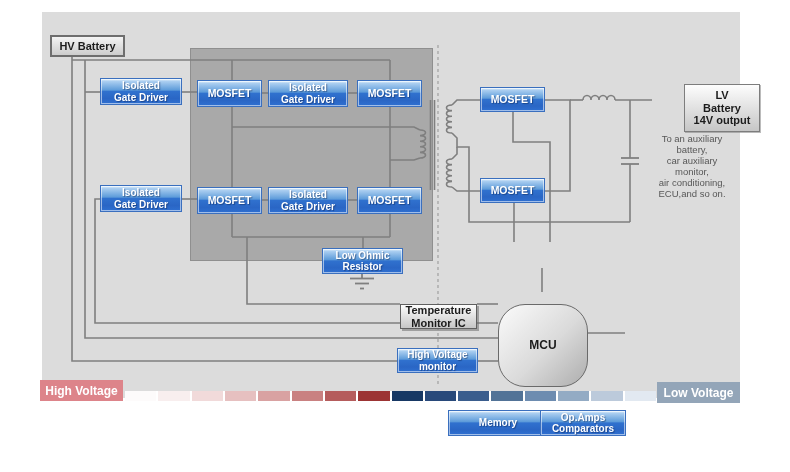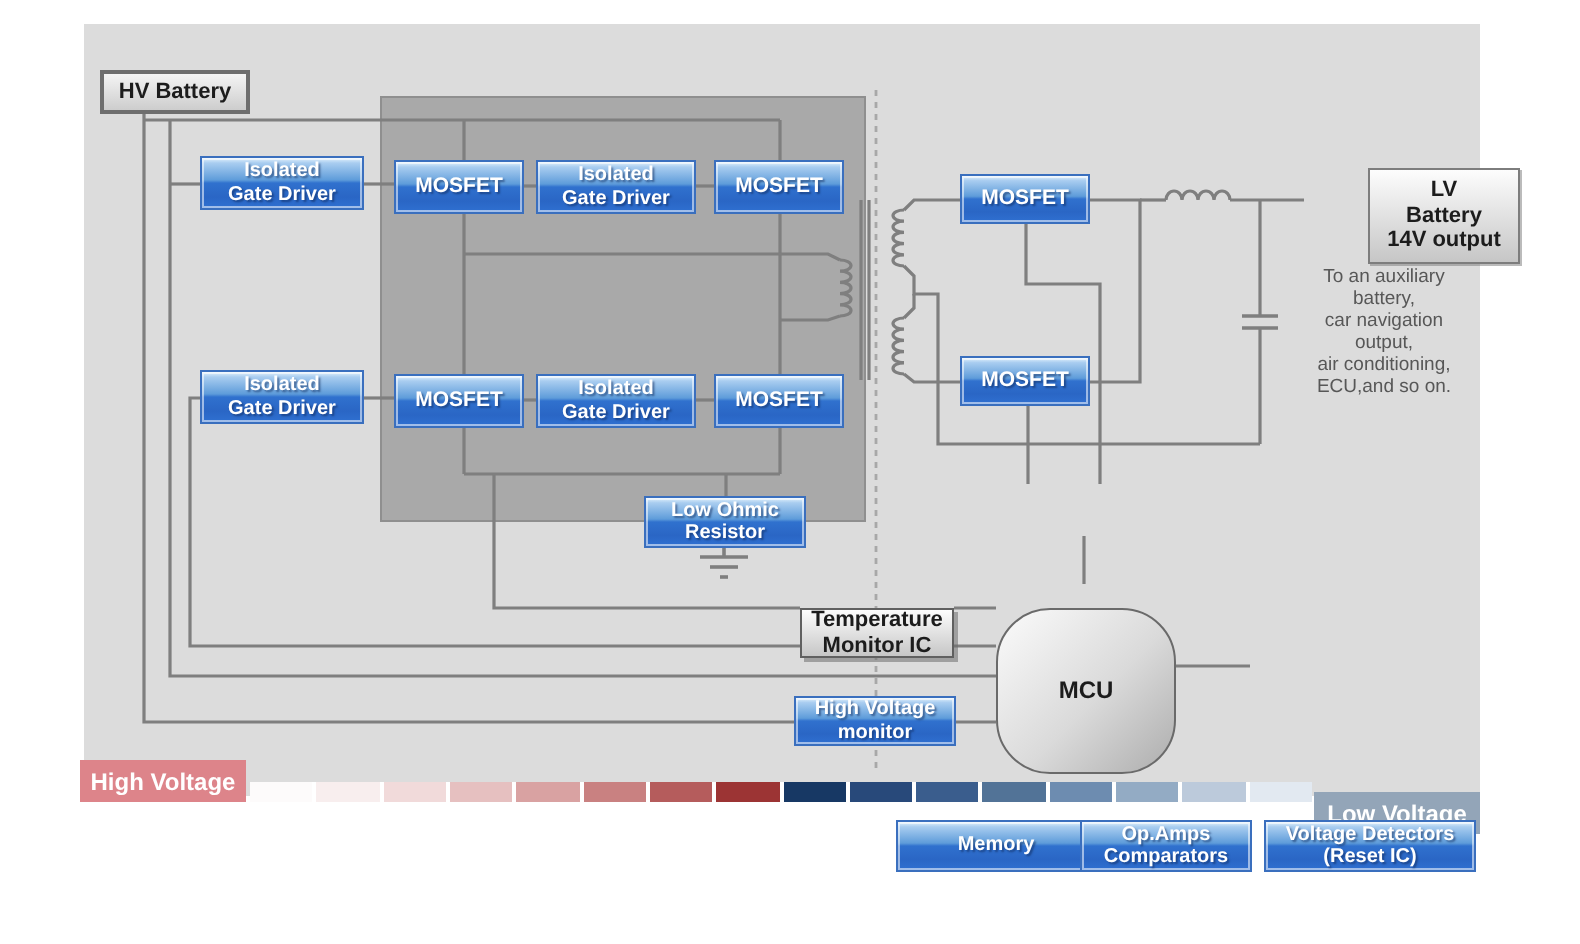--- a/index.html
+++ b/index.html
@@ -29,21 +29,21 @@
     box-shadow:2px 2px 0 rgba(110,110,110,0.55);border-color:#606060;}
   .mcu-box{left:498px;top:292px;width:90px;height:83px;font-size:12px;
     background:linear-gradient(135deg,#fbfbfb 0%,#dadada 55%,#adadad 100%);border-color:#6a6a6a;border-radius:27px;}
 
   .aux-note{left:638px;top:133px;width:108px;color:#575757;font-size:9.5px;font-weight:500;
     line-height:11px;text-align:center;}
 
   .scale-label{display:flex;align-items:center;justify-content:center;color:#fff;
     font-weight:bold;font-size:12px;}
   .hv-label{left:40px;top:380px;width:83px;height:21px;background:var(--hv-label-bg,#dd848a);}
-  .lv-label{left:657px;top:396px;width:83px;height:21px;background:var(--lv-label-bg,#93a5b8);}
+  .lv-label{left:657px;top:382px;width:83px;height:21px;background:var(--lv-label-bg,#93a5b8);}
   #scale-bar{left:125px;top:391px;width:531px;height:10px;display:flex;gap:2px;background:#ffffff;}
   #scale-bar .seg{flex:1 1 0;}
 
   .footer-btn{height:26px;font-size:10px;}
 </style>
 </head>
 <body>
 
 <div id="stage">
   <div id="canvas"></div>
@@ -178,22 +178,22 @@
     <span>Resistor</span>
   </div>
   <div class="abs blue-btn" style="left:397px;top:348px;width:81px;height:25px;">
     <span>High Voltage</span>
     <span>monitor</span>
   </div>
 
   <div class="abs aux-note">
     <div>To an auxiliary</div>
     <div>battery,</div>
-    <div>car navigation</div>
-    <div>output,</div>
+    <div>car auxiliary</div>
+    <div>monitor,</div>
     <div>air conditioning,</div>
     <div>ECU,and so on.</div>
   </div>
 
   <div class="abs scale-label hv-label">
     <span>High Voltage</span>
   </div>
   <div class="abs" id="scale-bar">
     <div style="display:flex;gap:2px;flex:1;">
         <div class="seg" style="background: rgb(253, 251, 251);"></div>
@@ -220,17 +220,13 @@
     <span>Low Voltage</span>
   </div>
 
   <div class="abs blue-btn footer-btn" style="left:448px;top:410px;width:100px;">
     <span>Memory</span>
   </div>
   <div class="abs blue-btn footer-btn" style="left:540px;top:410px;width:86px;">
     <span>Op.Amps</span>
     <span>Comparators</span>
   </div>
-  <div class="abs blue-btn footer-btn" style="left:632px;top:410px;width:106px;">
-    <span>Voltage Detectors</span>
-    <span>(Reset IC)</span>
-  </div>
 </div>
 
 </body></html>

